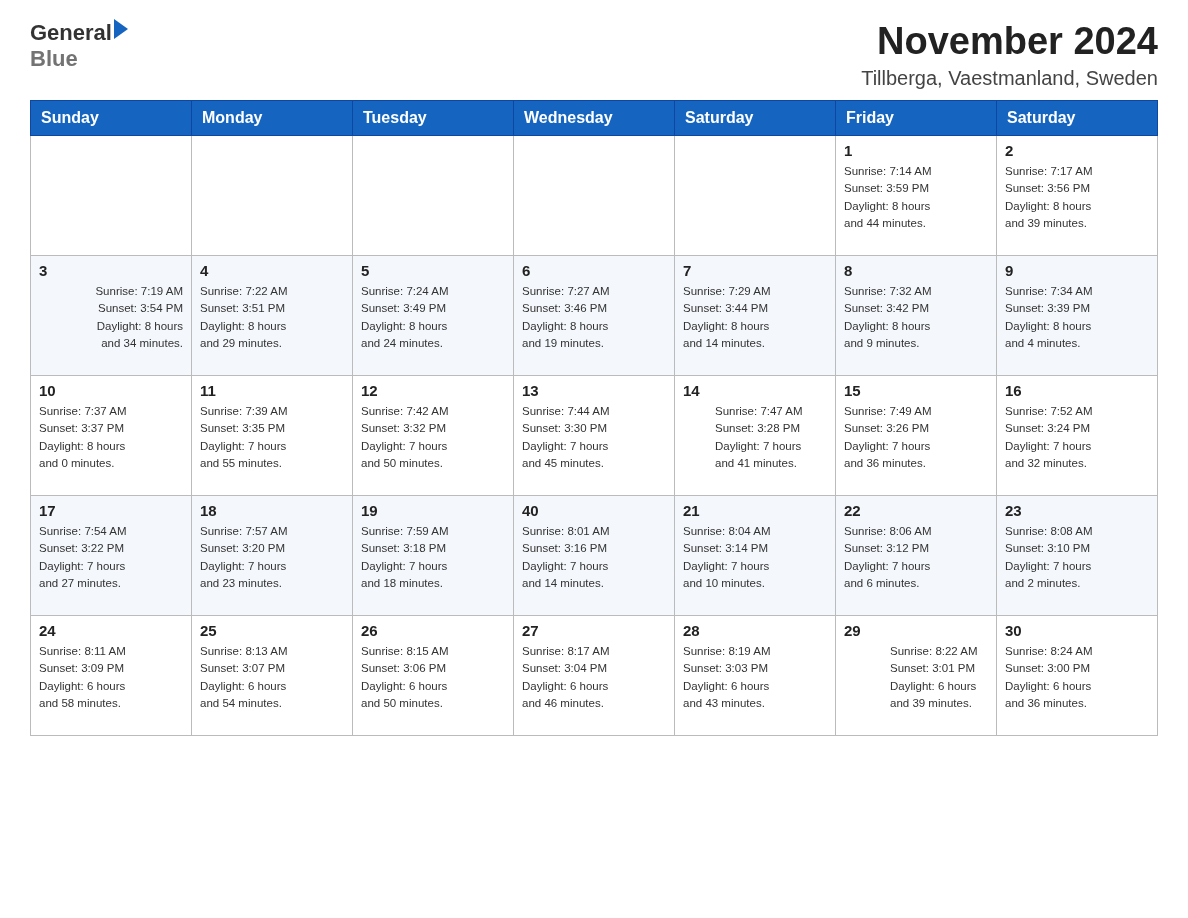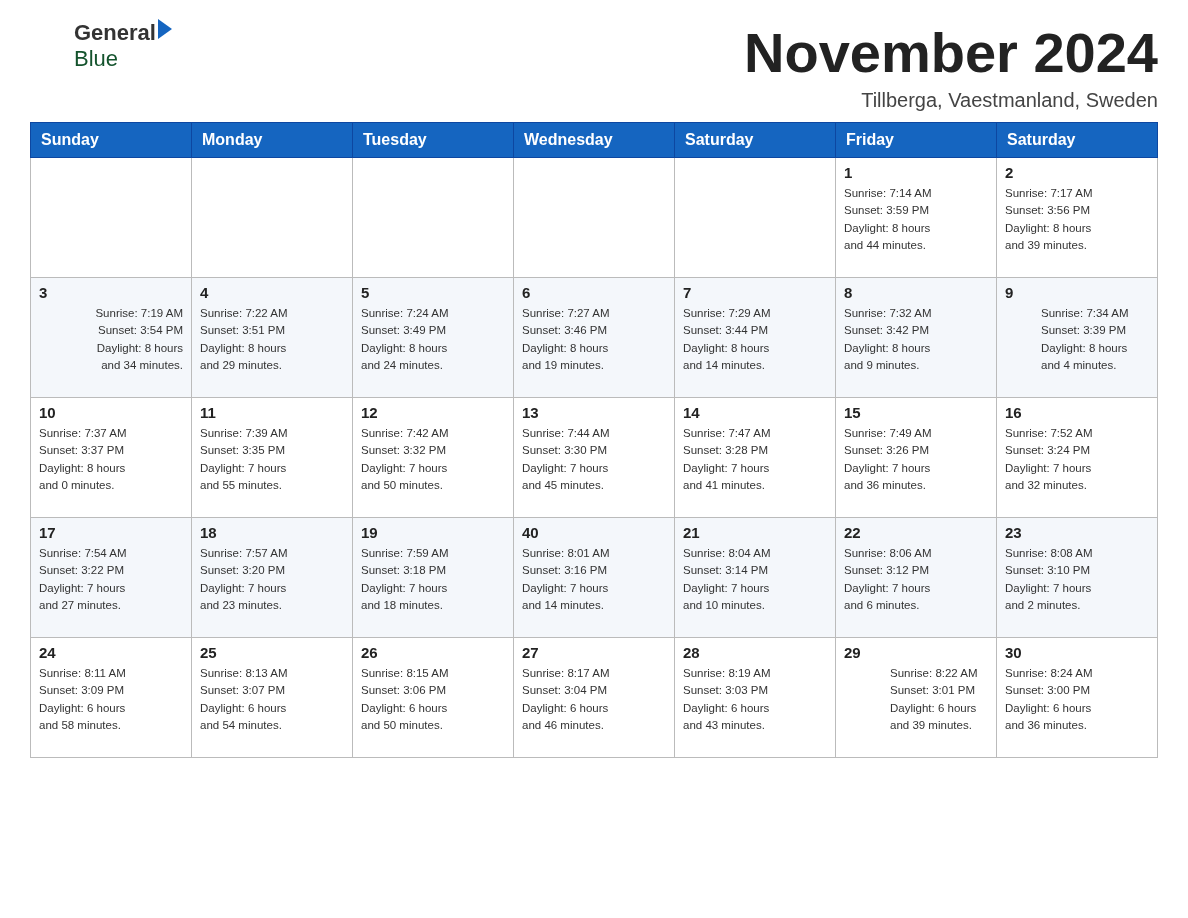--- a/index.html
+++ b/index.html
@@ -8,35 +8,34 @@
       font-family: Arial, sans-serif;
       padding: 20px 30px;
       width: 1188px;
       min-height: 918px;
     }
     .header {
       display: flex;
       justify-content: space-between;
       align-items: flex-start;
       margin-bottom: 10px;
-      margin-left: 44px;
     }
     .logo {
       display: flex;
       align-items: center;
     }
     .logo-text-general {
       font-size: 22px;
       font-weight: bold;
       color: #333;
     }
     .logo-text-blue {
       font-size: 22px;
-      font-weight: normal;
-      color: #14532d;
+      font-weight: bold;
+      color: #737373;
     }
     .logo-icon {
       width: 0;
       height: 0;
       border-left: 14px solid #1565c0;
       border-top: 10px solid transparent;
       border-bottom: 10px solid transparent;
       margin-left: 2px;
       margin-top: -8px;
     }
@@ -45,21 +44,21 @@
       flex-direction: column;
     }
     .logo-top {
       display: flex;
       align-items: center;
     }
     .title-section {
       text-align: right;
     }
     .month-title {
-      font-size: 56px;
+      font-size: 38px;
       font-weight: bold;
       color: #222;
     }
     .location-title {
       font-size: 20px;
       color: #444;
       margin-top: 4px;
     }
     .calendar {
       width: 100%;
@@ -196,21 +195,21 @@
         </td>
         <td>
           <span class="day-number">8</span>
           <div class="day-info" style="white-space: pre-line;">Sunrise: 7:32 AM
 Sunset: 3:42 PM
 Daylight: 8 hours
 and 9 minutes.</div>
         </td>
         <td>
           <span class="day-number">9</span>
-          <div class="day-info" style="white-space: pre-line; margin-left: 36px;">Sunrise: 7:34 AM
+          <div class="day-info" style="white-space: pre-line;">Sunrise: 7:34 AM
 Sunset: 3:39 PM
 Daylight: 8 hours
 and 4 minutes.</div>
         </td>
       </tr>
       <tr>
         <td>
           <span class="day-number">10</span>
           <div class="day-info" style="white-space: pre-line;">Sunrise: 7:37 AM
 Sunset: 3:37 PM
@@ -233,21 +232,21 @@
         </td>
         <td>
           <span class="day-number">13</span>
           <div class="day-info" style="white-space: pre-line;">Sunrise: 7:44 AM
 Sunset: 3:30 PM
 Daylight: 7 hours
 and 45 minutes.</div>
         </td>
         <td>
           <span class="day-number">14</span>
-          <div class="day-info" style="white-space: pre-line;">Sunrise: 7:47 AM
+          <div class="day-info" style="white-space: pre-line; margin-left: 32px;">Sunrise: 7:47 AM
 Sunset: 3:28 PM
 Daylight: 7 hours
 and 41 minutes.</div>
         </td>
         <td>
           <span class="day-number">15</span>
           <div class="day-info" style="white-space: pre-line;">Sunrise: 7:49 AM
 Sunset: 3:26 PM
 Daylight: 7 hours
 and 36 minutes.</div>

